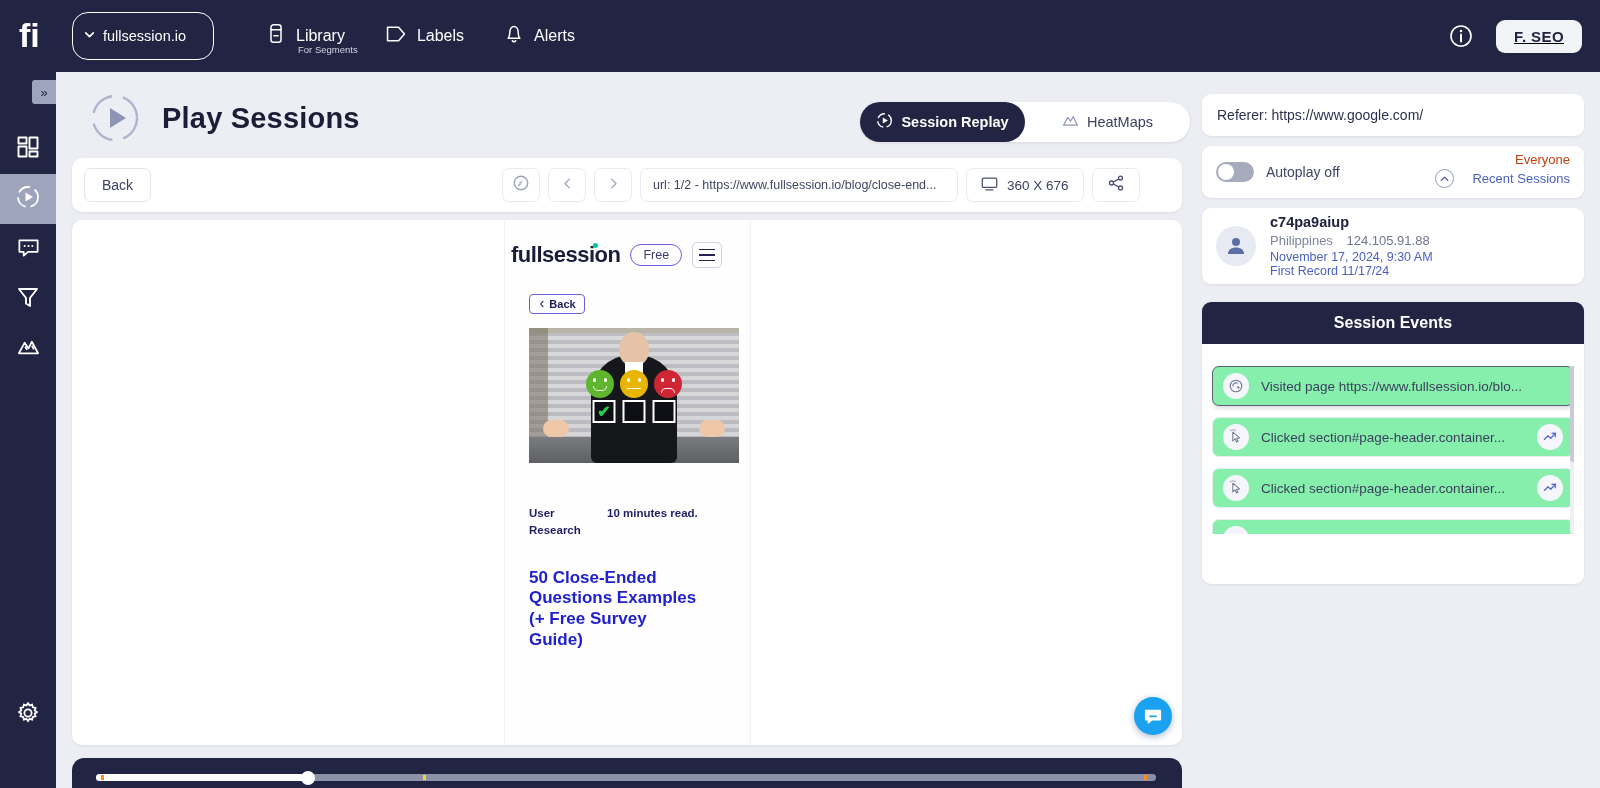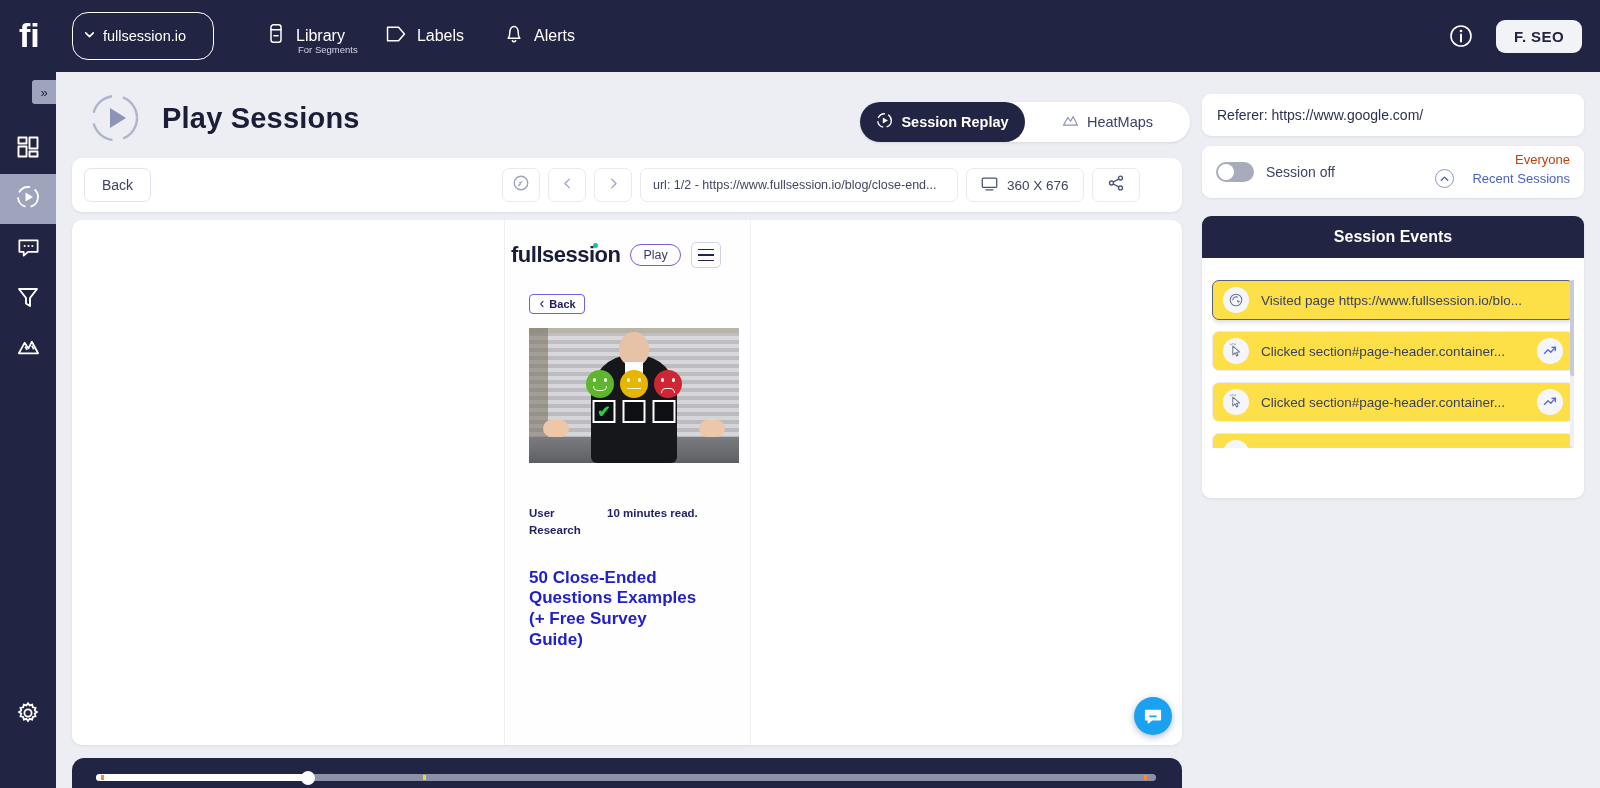--- a/index.html
+++ b/index.html
@@ -26,21 +26,21 @@
     padding: 0 13px 0 10px; color: #fff; font-size: 14.5px;
   }
   .nav-items { display: flex; align-items: center; gap: 40px; margin-left: 52px; }
   .nav-item { display: flex; align-items: center; gap: 10px; color: #fff;
     position: relative; cursor: pointer; }
   .nav-item .lbl { font-size: 16px; }
   .nav-sub {
     position: absolute; left: 32px; top: 21px; font-size: 9.5px; color: #d3d6e4;
     white-space: nowrap;
   }
-  .nav-right { position: absolute; right: 18px; display: flex; align-items: center; gap: 22px; }
+  .nav-right { position: absolute; right: 18px; display: flex; align-items: center; gap: 22px; text-decoration: underline; }
   .info-ico { color: #fff; display: flex; }
   .user-pill {
     background: #f2f3f7; color: #222443; border-radius: 9px;
     padding: 8px 18px; font-size: 15px; font-weight: 700; letter-spacing: .4px;
   }
 
   
   .sidebar {
     position: absolute; top: 72px; left: 0; width: 56px; height: 716px;
     background: #222443; z-index: 20;
@@ -229,21 +229,21 @@
     background: #fff; box-shadow: 0 1px 3px rgba(20,20,50,.07); }
   .events-head { height: 42px; background: #222443; color: #fff; font-size: 16px;
     display: flex; align-items: center; justify-content: center; font-weight: 600; }
   .events-body { padding: 12px 10px 14px 10px; position: relative; height: 240px; }
   .filter-box { height: 38px; border: 1px solid #e6e8f0; border-radius: 7px;
     display: flex; align-items: center; gap: 8px; padding: 0 12px; }
   .filter-box input { border: 0; outline: 0; font-size: 14.5px; color: #9aa0b5;
     font-family: "Liberation Sans", sans-serif; width: 100%; background: transparent; }
   .ev-list { margin-top: 10px; position: relative; height: 168px; overflow: hidden; }
   .ev-row { height: 40px; border: 1px solid #e9ebf3; border-radius: 7px; display: flex;
-    align-items: center; padding: 0 10px; margin-bottom: 11px; background: #fde047; cursor: pointer; }
+    align-items: center; padding: 0 10px; margin-bottom: 11px; background: #86efac; cursor: pointer; }
   .ev-row.sel { border: 1.4px solid #5a6076; box-shadow: 0 2px 5px rgba(30,30,60,.18); }
   .ev-ico { width: 26px; height: 26px; border-radius: 50%; background: #f4f6fb;
     display: flex; align-items: center; justify-content: center; color: #6e7694; flex: 0 0 26px; }
   .ev-txt { margin-left: 12px; font-size: 13.5px; color: #3a3f5c; white-space: nowrap;
     overflow: hidden; text-overflow: ellipsis; flex: 1; }
   .ev-trend { width: 26px; height: 26px; border-radius: 50%; background: #f4f6fb;
     display: flex; align-items: center; justify-content: center; color: #5a6bd0; flex: 0 0 26px; }
   .ev-scroll { position: absolute; right: -2px; top: 0; width: 6px; height: 168px;
     background: #eef0f6; border-radius: 3px; }
   .ev-scroll .thumb { position: absolute; top: 0; left: 0; width: 6px; height: 96px;
@@ -455,21 +455,21 @@
       </div>
     </div>
 
     <div class="viewport">
       <div class="site-frame">
         <div class="site-header">
           <div class="site-logo">
             <span>fullsession</span>
             <span class="dot"></span>
           </div>
-          <div class="blog-pill">Play</div>
+          <div class="blog-pill">Free</div>
           <div class="burger">
               <i></i>
               <i></i>
               <i></i>
             </div>
         </div>
 
         <div class="back-chip">
           <span>
             <svg width="8" height="8" viewBox="0 0 24 24" fill="none" stroke="#1c1c5e" stroke-width="3.2" stroke-linecap="round" stroke-linejoin="round">
@@ -535,34 +535,51 @@
 
     </div>
 
     <div class="right">
       <div class="card referer">Referer: https://www.google.com/</div>
 
       <div class="card autoplay-card">
         <div class="toggle">
           <div class="knob"></div>
         </div>
-        <div class="autoplay-lbl">Session off</div>
+        <div class="autoplay-lbl">Autoplay off</div>
         <div class="recent">
           <div class="everyone">Everyone</div>
           <div class="rs-row">
             <span class="chev-circle">
               <svg width="11" height="11" viewBox="0 0 24 24" fill="none" stroke="#4a5fbf" stroke-width="3" stroke-linecap="round" stroke-linejoin="round">
                 <polyline points="5,16 12,9 19,16"></polyline>
               </svg>
             </span>
             <span>Recent Sessions</span>
           </div>
         </div>
       </div>
 
+      <div class="card visitor-card">
+        <div class="avatar">
+          <svg width="24" height="24" viewBox="0 0 24 24" fill="#5c6ea6">
+            <circle cx="12" cy="8" r="4"></circle>
+            <path d="M4 20 c0-4.4 3.6-6.5 8-6.5 s8 2.1 8 6.5 Z"></path>
+          </svg>
+        </div>
+        <div class="v-info">
+          <div class="v-id">c74pa9aiup</div>
+          <div class="v-loc">
+            <span>Philippines</span>
+            <span class="ip">124.105.91.88</span>
+          </div>
+          <div class="v-date">November 17, 2024, 9:30 AM</div>
+          <div class="v-first">First Record 11/17/24</div>
+        </div>
+      </div>
 
       <div class="events-card">
         <div class="events-head">Session Events</div>
         <div class="events-body">
 
           <div class="ev-list">
             <div class="ev-row sel">
               <span class="ev-ico">
                 <svg width="16" height="16" viewBox="0 0 20 20" fill="none" stroke="#6e7694" stroke-width="1.4">
                   <circle cx="10" cy="10" r="7.2"></circle>

